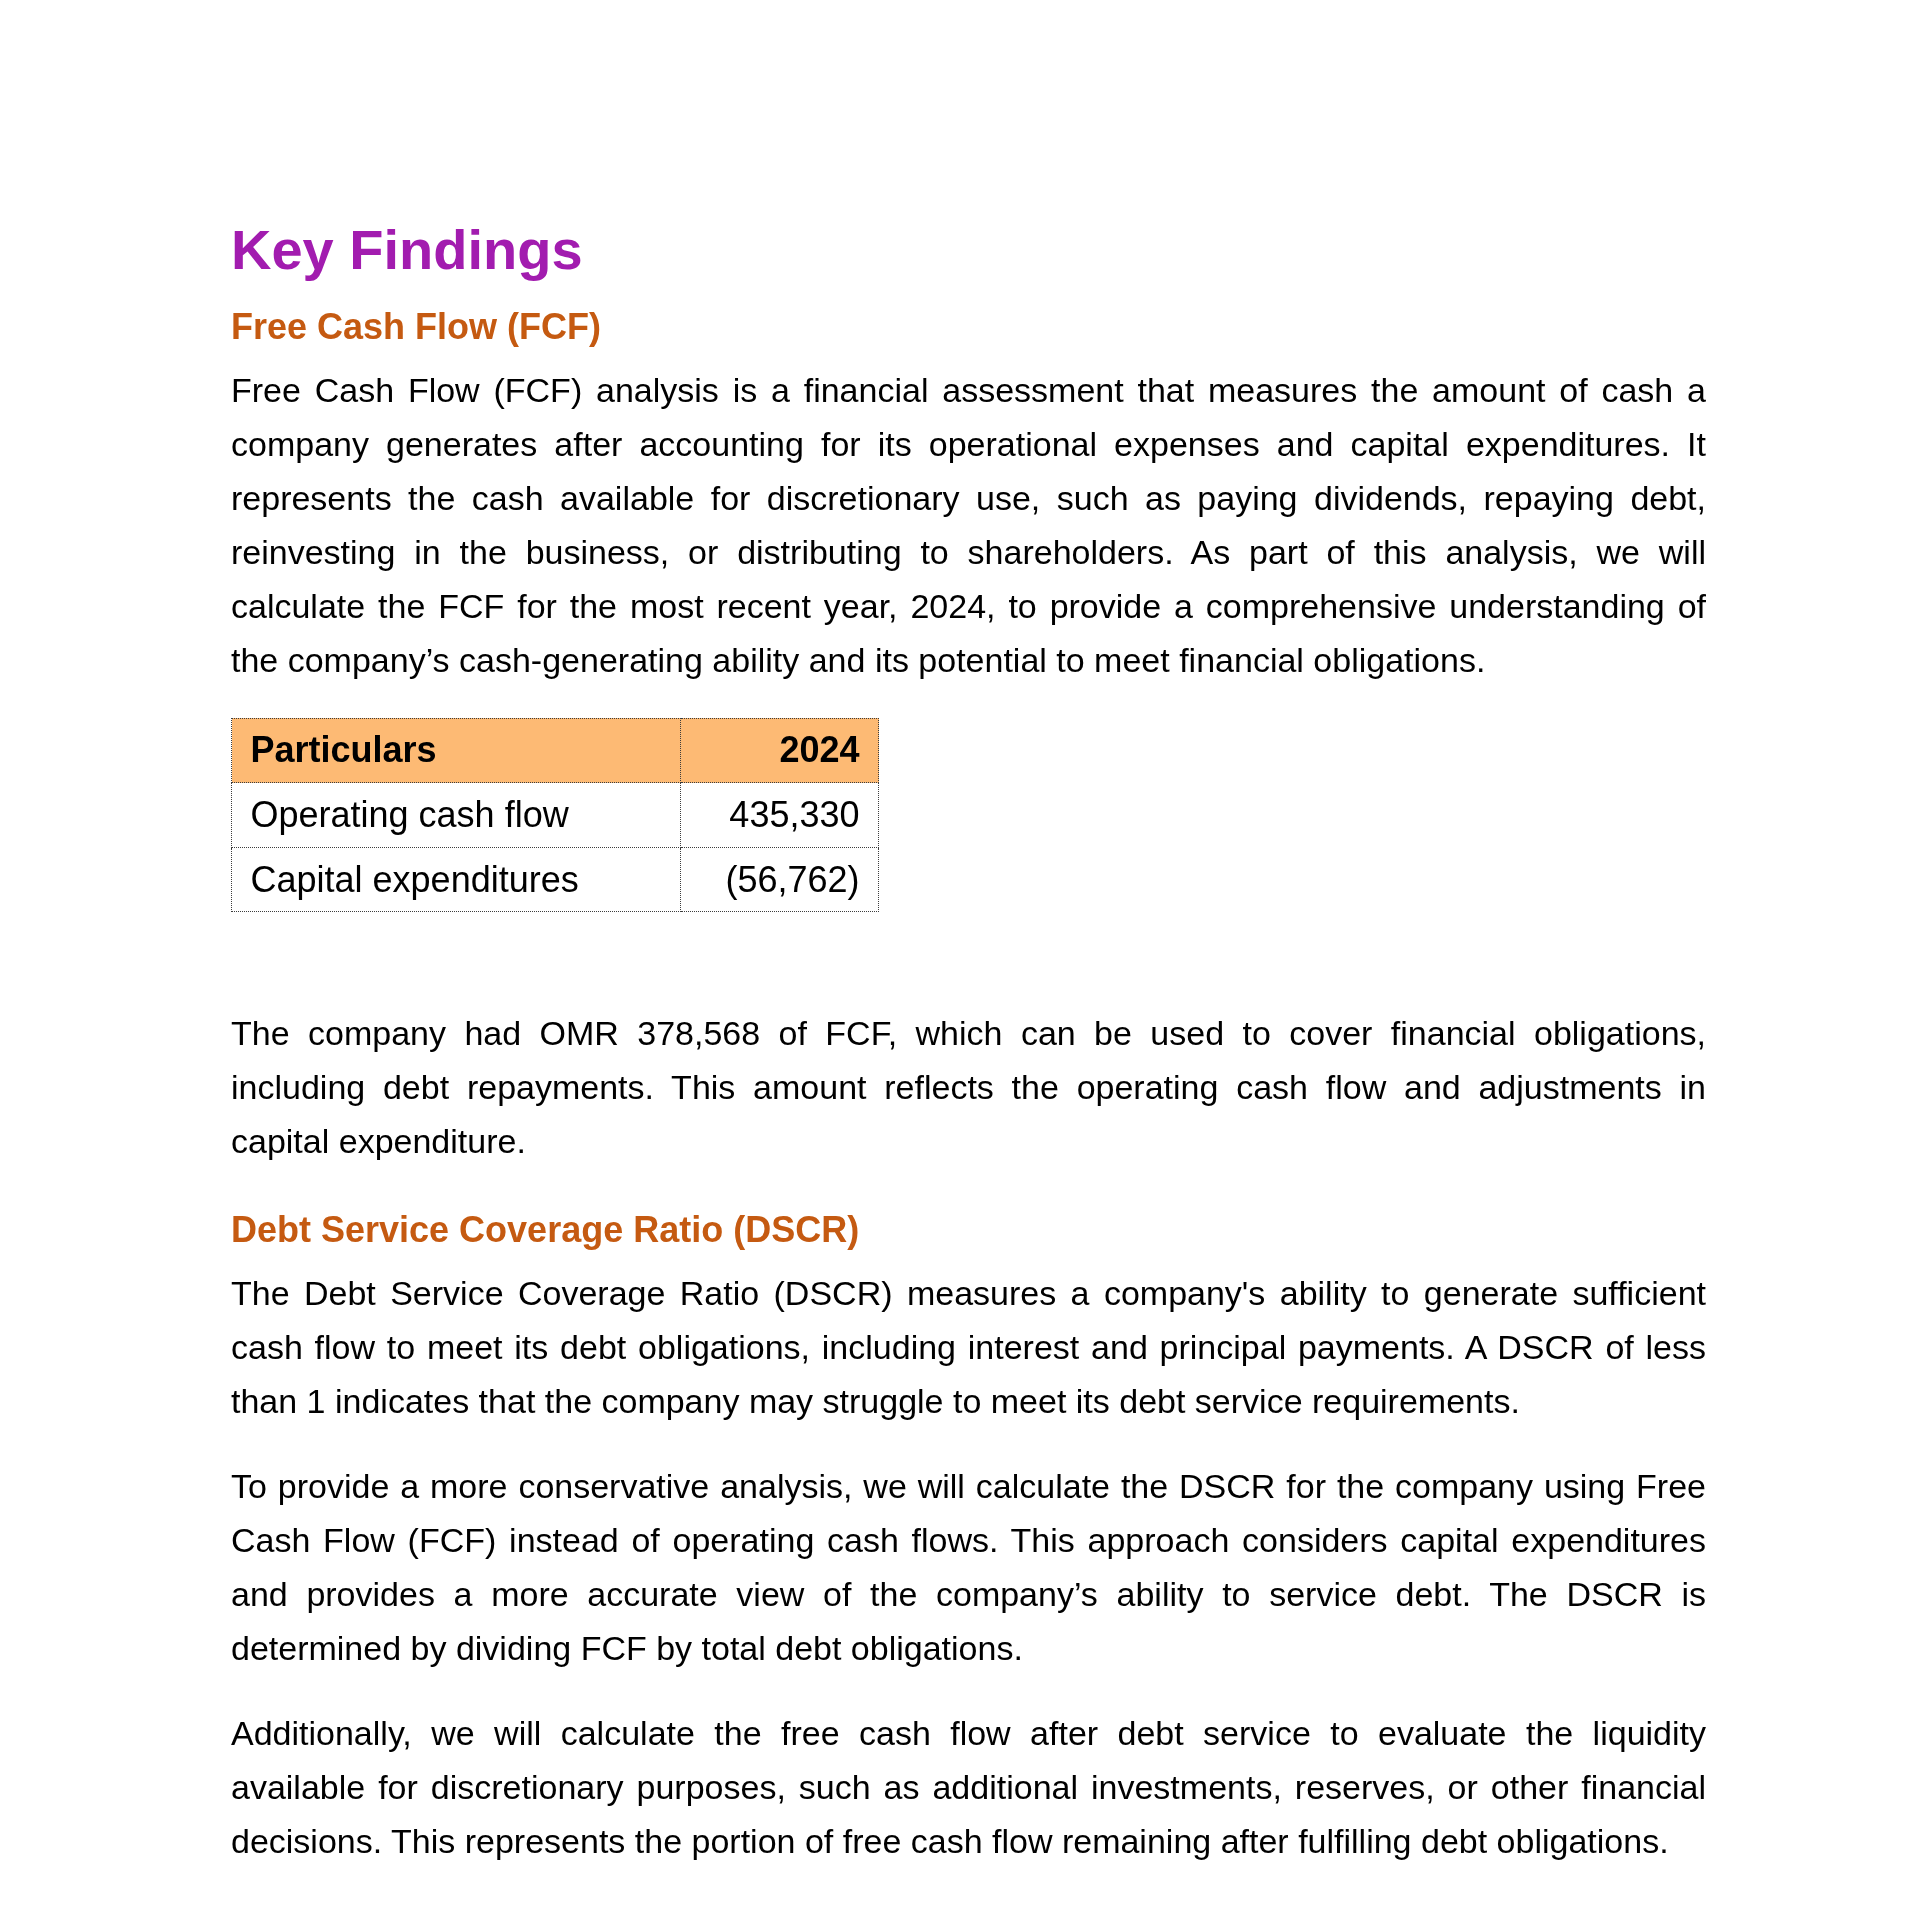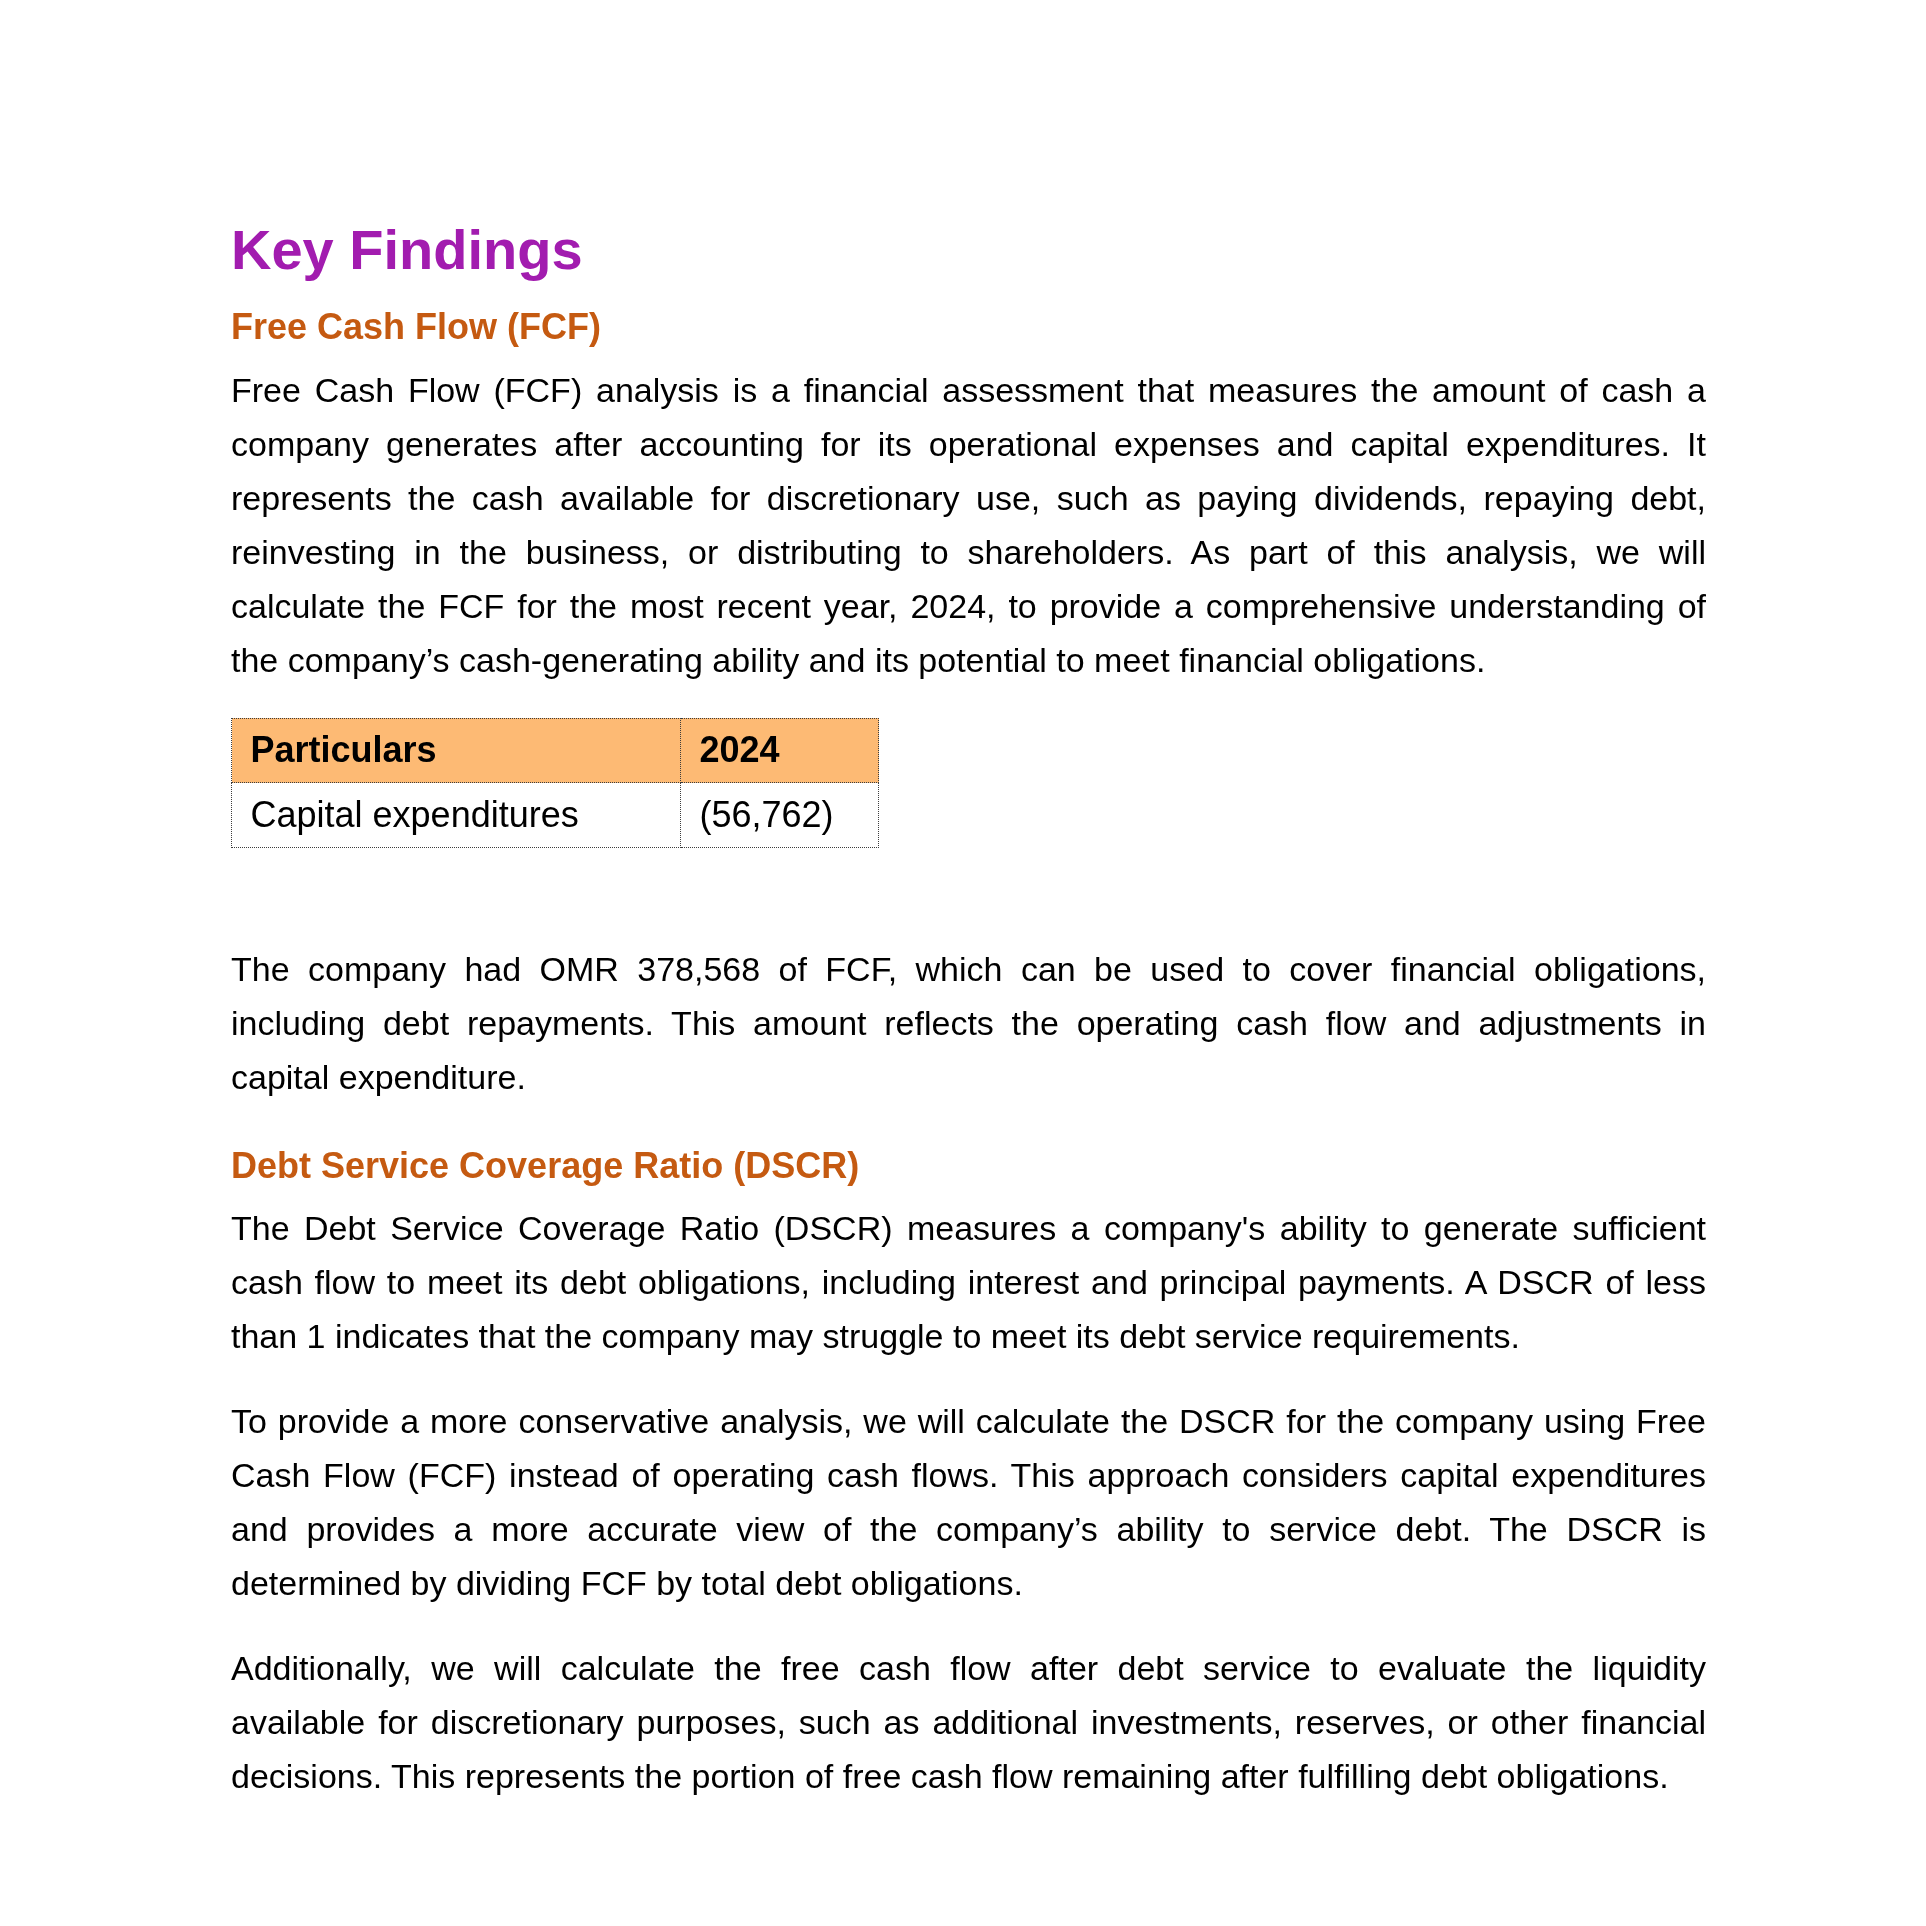--- a/index.html
+++ b/index.html
@@ -51,21 +51,21 @@
     padding: 10.8px 18.5px;
     vertical-align: middle;
   }
   table.fin-table .col-label { width: 449px; }
   table.fin-table .col-value { width: 198px; }
   table.fin-table th {
     background: #fdba74;
     font-weight: bold;
     text-align: left;
   }
-  table.fin-table th.num, table.fin-table td.num { }
+  table.fin-table th.num, table.fin-table td.num { text-align: right; }
   table.fin-table tr.row-bold td { font-weight: bold; }
 </style>
 </head>
 <body>
 
 <div class="page">
   <div class="content">
 
     <h1 class="doc-title">Key Findings</h1>
 
@@ -77,20 +77,24 @@
       <colgroup>
           <col class="col-label">
           <col class="col-value">
         </colgroup>
       <tbody>
         <tr>
           <th>Particulars</th>
           <th class="num">2024</th>
         </tr>
         <tr>
+          <td>Operating cash flow</td>
+          <td class="num">435,330</td>
+        </tr>
+        <tr>
           <td>Capital expenditures</td>
           <td class="num">(56,762)</td>
         </tr>
       </tbody>
     </table>
 
     <p class="body-para">The company had OMR 378,568 of FCF, which can be used to cover financial obligations, including debt repayments. This amount reflects the operating cash flow and adjustments in capital expenditure.</p>
 
     <h2 class="sub-heading">Debt Service Coverage Ratio (DSCR)</h2>
 

